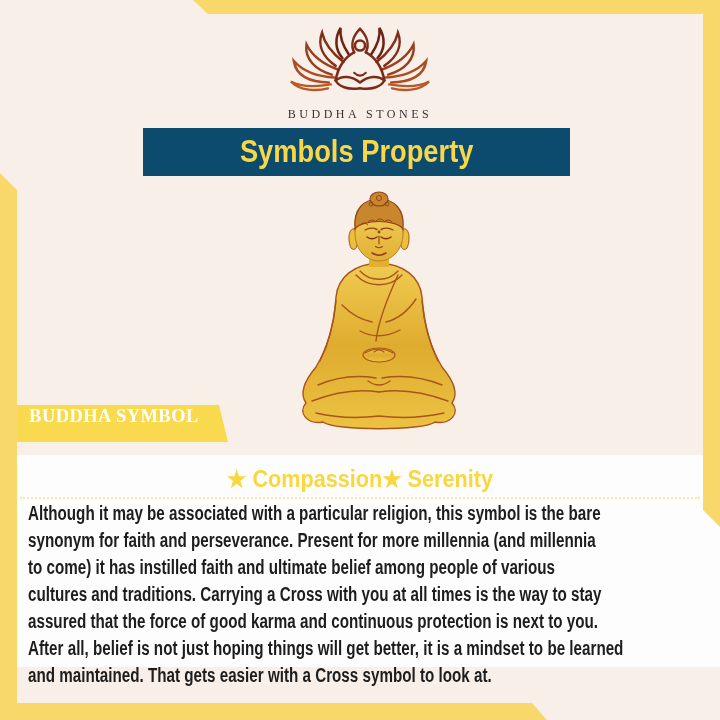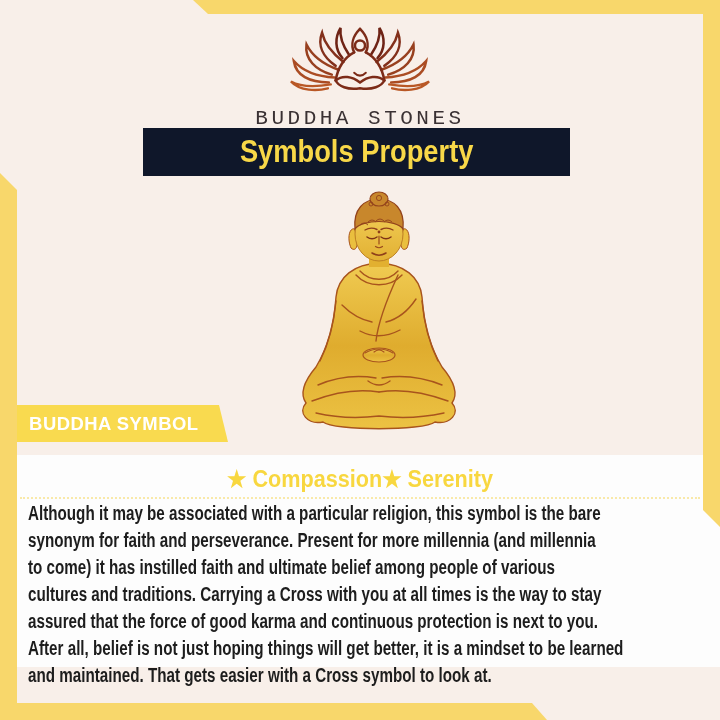--- a/index.html
+++ b/index.html
@@ -33,49 +33,49 @@
     clip-path: polygon(0 0, 532px 0, 100% 100%, 0 100%);
   }
 
   
   .logo-wrap {
     position: absolute; top: 26px; left: 0; width: 100%;
     text-align: center; z-index: 2;
   }
   .brand-name {
     margin-top: 5px;
-    font-family: Liberation Mono, monospace;
-    font-size: 21px;
+    font-family: Liberation Serif, serif;
+    font-size: 12px;
     letter-spacing: 3.5px;
     color: #3a3133;
   }
 
   
   .title-banner {
     position: absolute; left: 143px; top: 128px; width: 427px; height: 48px;
-    background: #0f172a;
+    background: #0c4a6e;
     display: flex; align-items: center; justify-content: center;
     z-index: 2;
   }
   .title-banner .title {
     font-size: 31px; font-weight: 700; color: #f8d848;
     transform: scaleX(0.88); transform-origin: center;
     white-space: nowrap;
   }
 
   
   .buddha-wrap { position: absolute; left: 284px; top: 189px; z-index: 2; }
 
   
   .symbol-ribbon {
     position: absolute; left: 0; top: 405px; width: 228px; height: 37px;
     background: #f9da4f;
     clip-path: polygon(0 0, calc(100% - 9px) 0, 100% 100%, 0 100%);
     z-index: 4;
-    display: flex; align-items: center;
+    display: flex;  font-family: Liberation Serif, serif;
   }
   .symbol-ribbon .label {
     padding-left: 30px;
     font-size: 19px; font-weight: 700; letter-spacing: 0.5px;
     color: #ffffff;
     transform: scaleX(0.97); transform-origin: left center;
     white-space: nowrap;
   }
 
   

